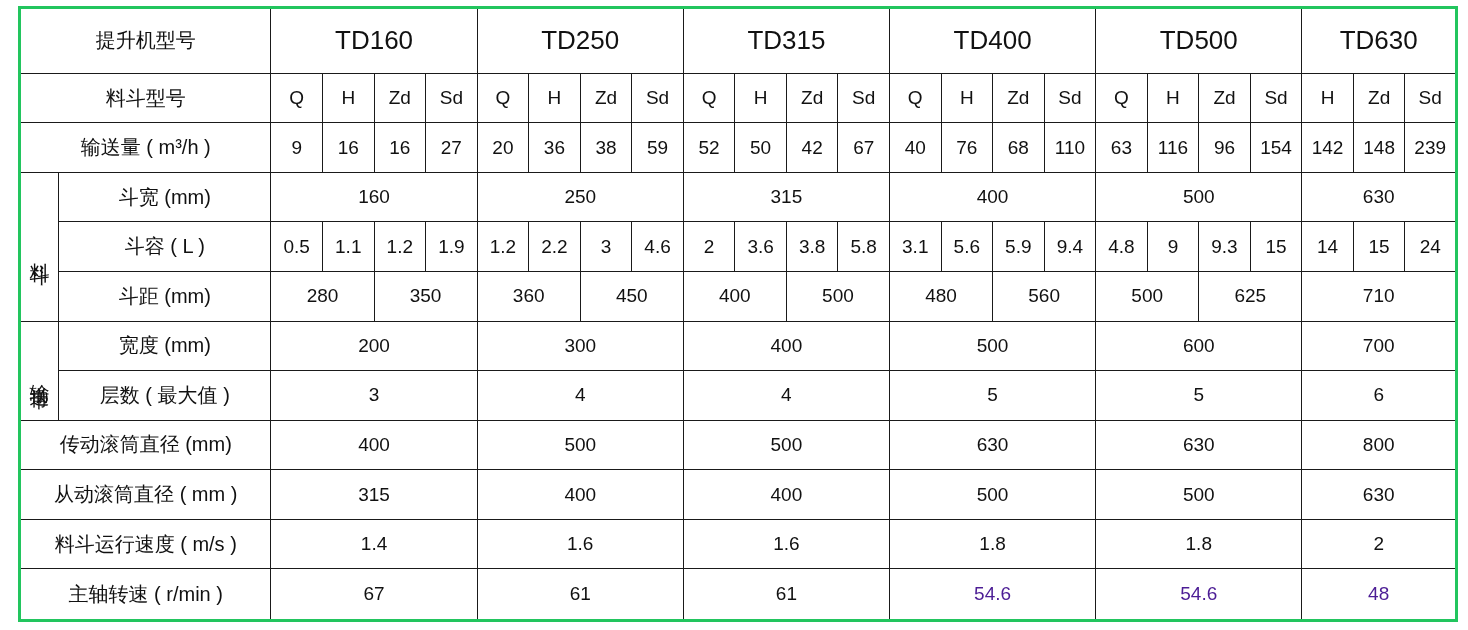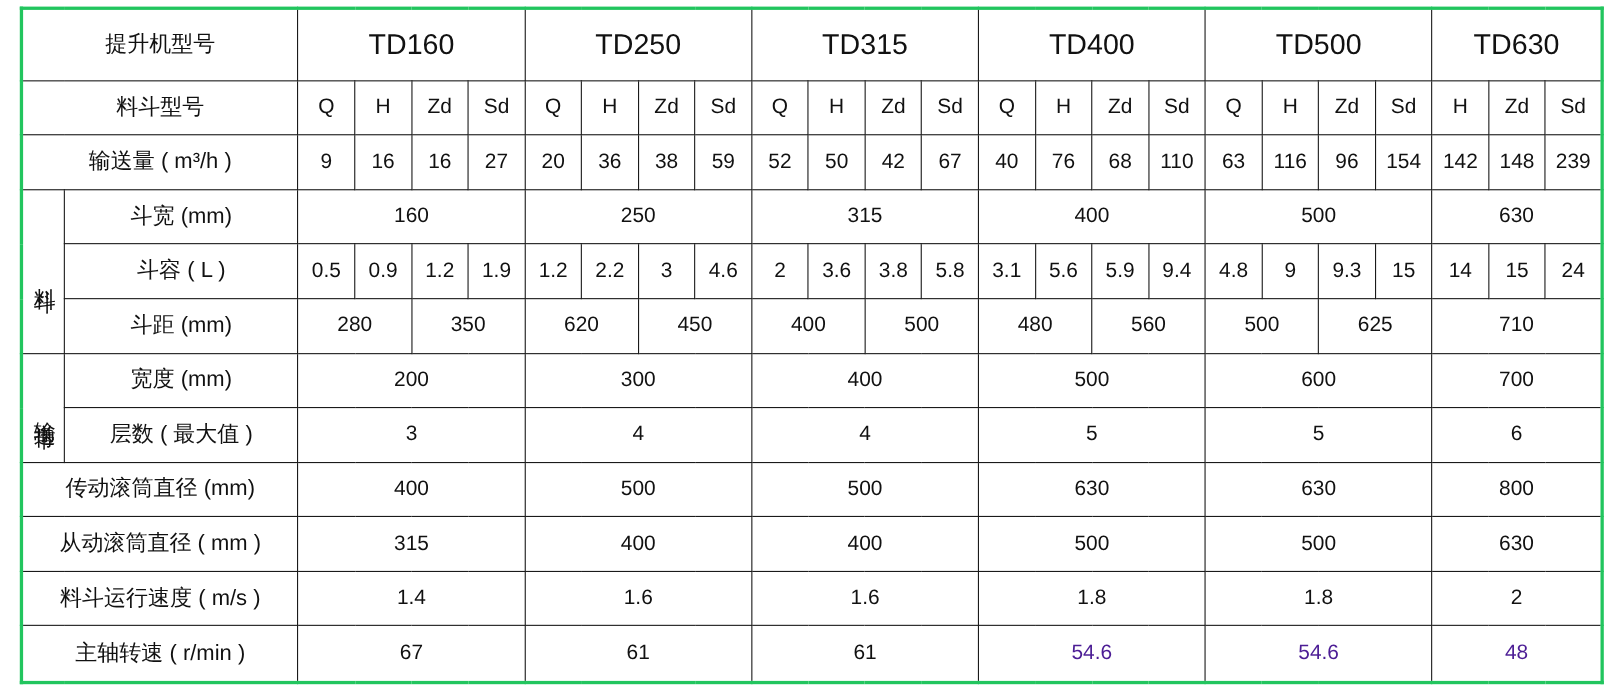--- a/index.html
+++ b/index.html
@@ -187,21 +187,21 @@
         <td class="num" colspan="4">250</td>
         <td class="num" colspan="4">315</td>
         <td class="num" colspan="4">400</td>
         <td class="num" colspan="4">500</td>
         <td class="num" colspan="3">630</td>
       </tr>
 
       <tr>
         <td class="rowlabel">斗容 ( L )</td>
         <td class="num">0.5</td>
-        <td class="num">0.9</td>
+        <td class="num">1.1</td>
         <td class="num">1.2</td>
         <td class="num">1.9</td>
         <td class="num">1.2</td>
         <td class="num">2.2</td>
         <td class="num">3</td>
         <td class="num">4.6</td>
         <td class="num">2</td>
         <td class="num">3.6</td>
         <td class="num">3.8</td>
         <td class="num">5.8</td>
@@ -215,21 +215,21 @@
         <td class="num">15</td>
         <td class="num">14</td>
         <td class="num">15</td>
         <td class="num">24</td>
       </tr>
 
       <tr>
         <td class="rowlabel">斗距 (mm)</td>
         <td class="num" colspan="2">280</td>
         <td class="num" colspan="2">350</td>
-        <td class="num" colspan="2">620</td>
+        <td class="num" colspan="2">360</td>
         <td class="num" colspan="2">450</td>
         <td class="num" colspan="2">400</td>
         <td class="num" colspan="2">500</td>
         <td class="num" colspan="2">480</td>
         <td class="num" colspan="2">560</td>
         <td class="num" colspan="2">500</td>
         <td class="num" colspan="2">625</td>
         <td class="num" colspan="3">710</td>
       </tr>
 

